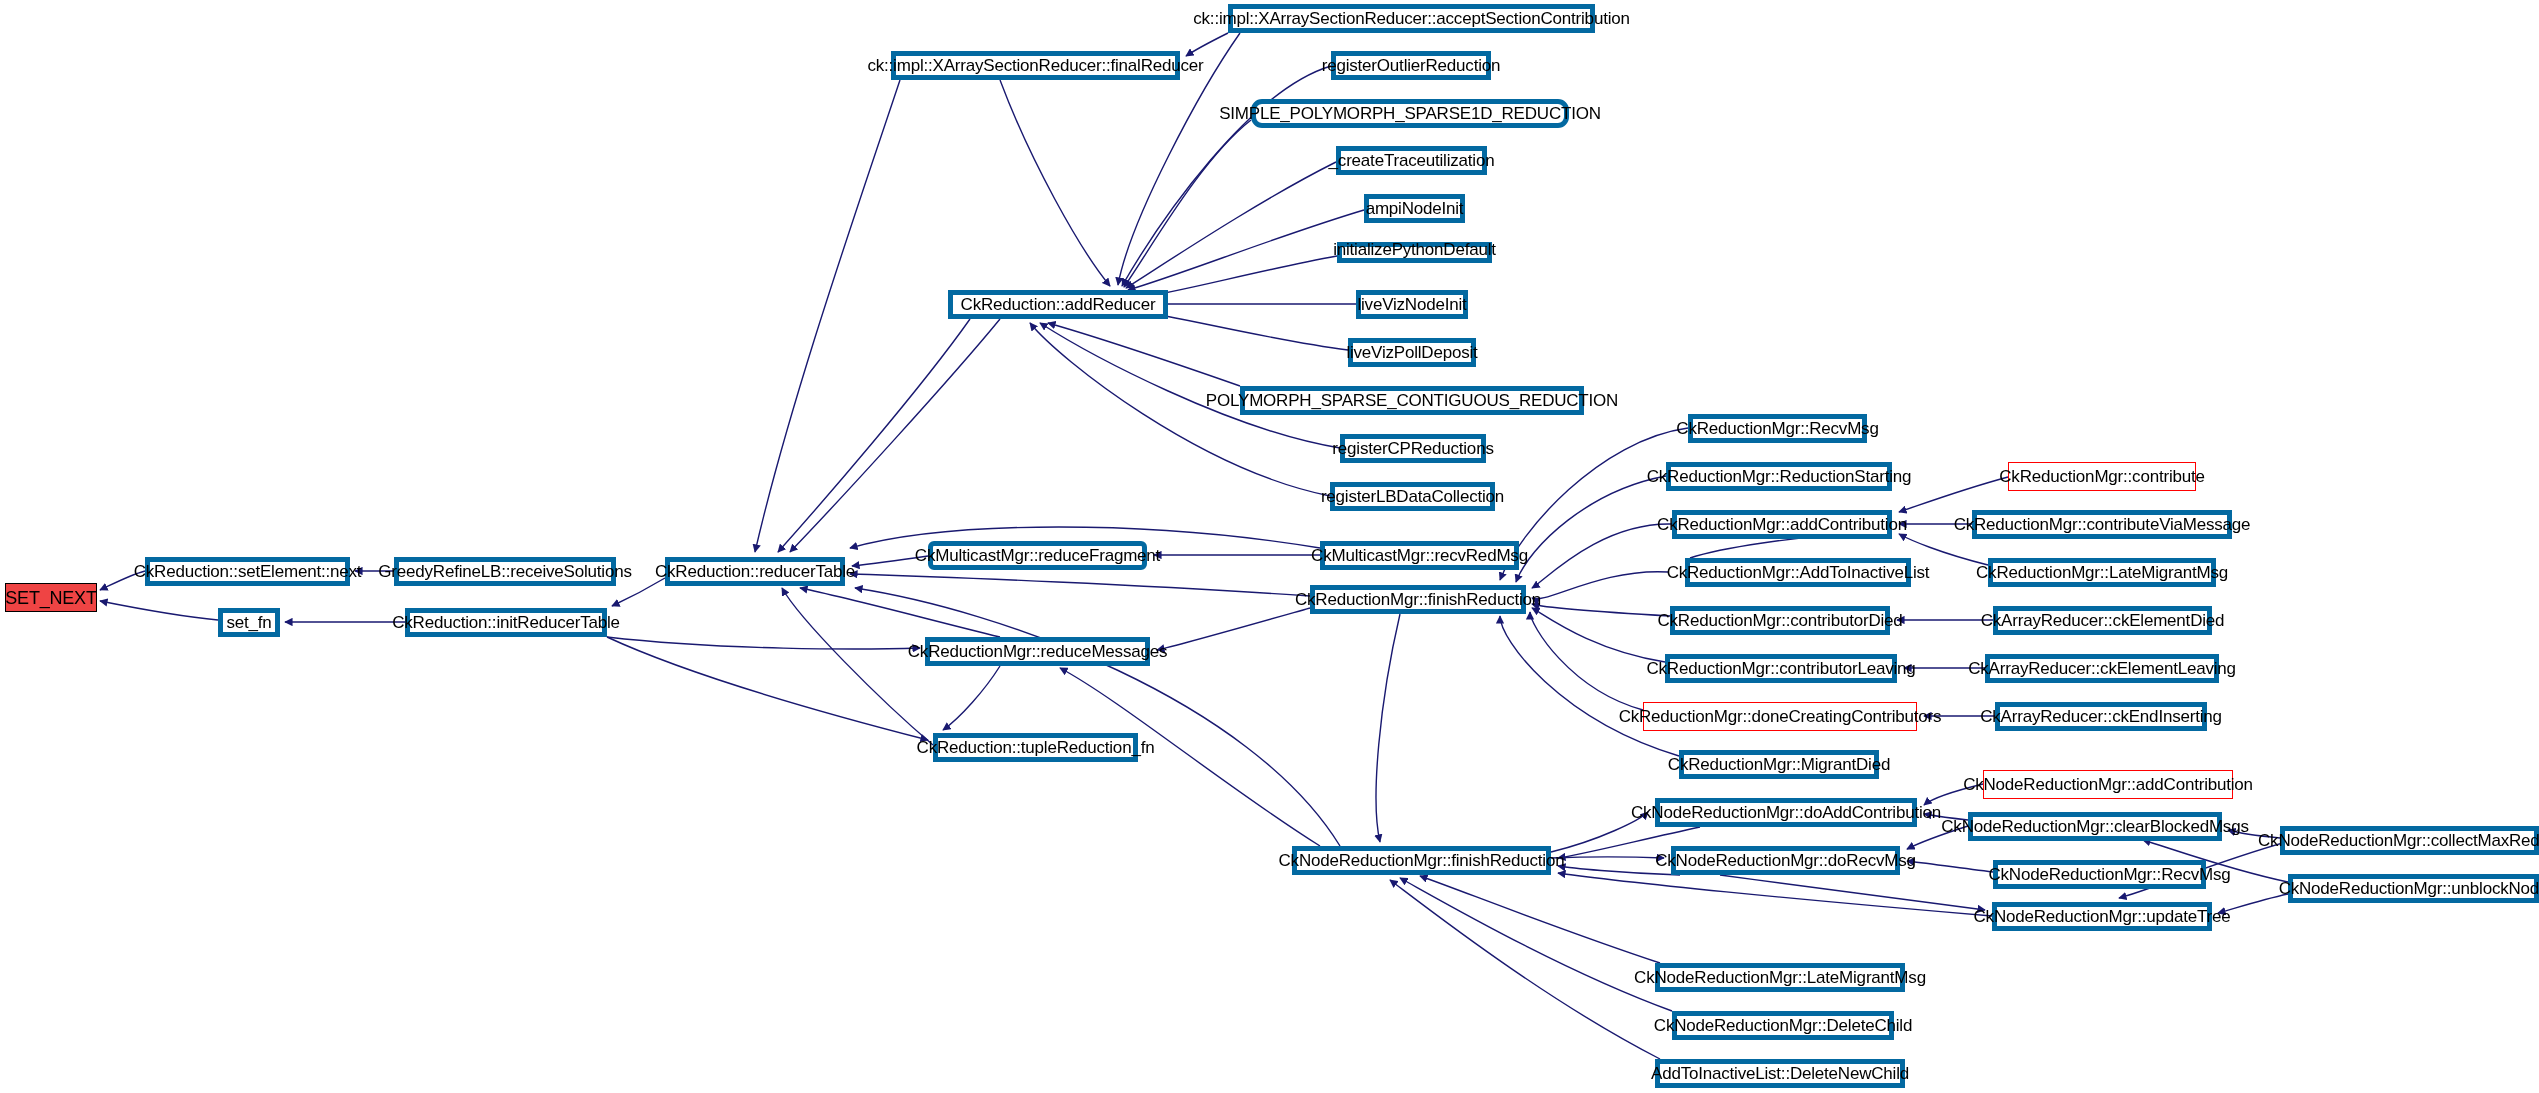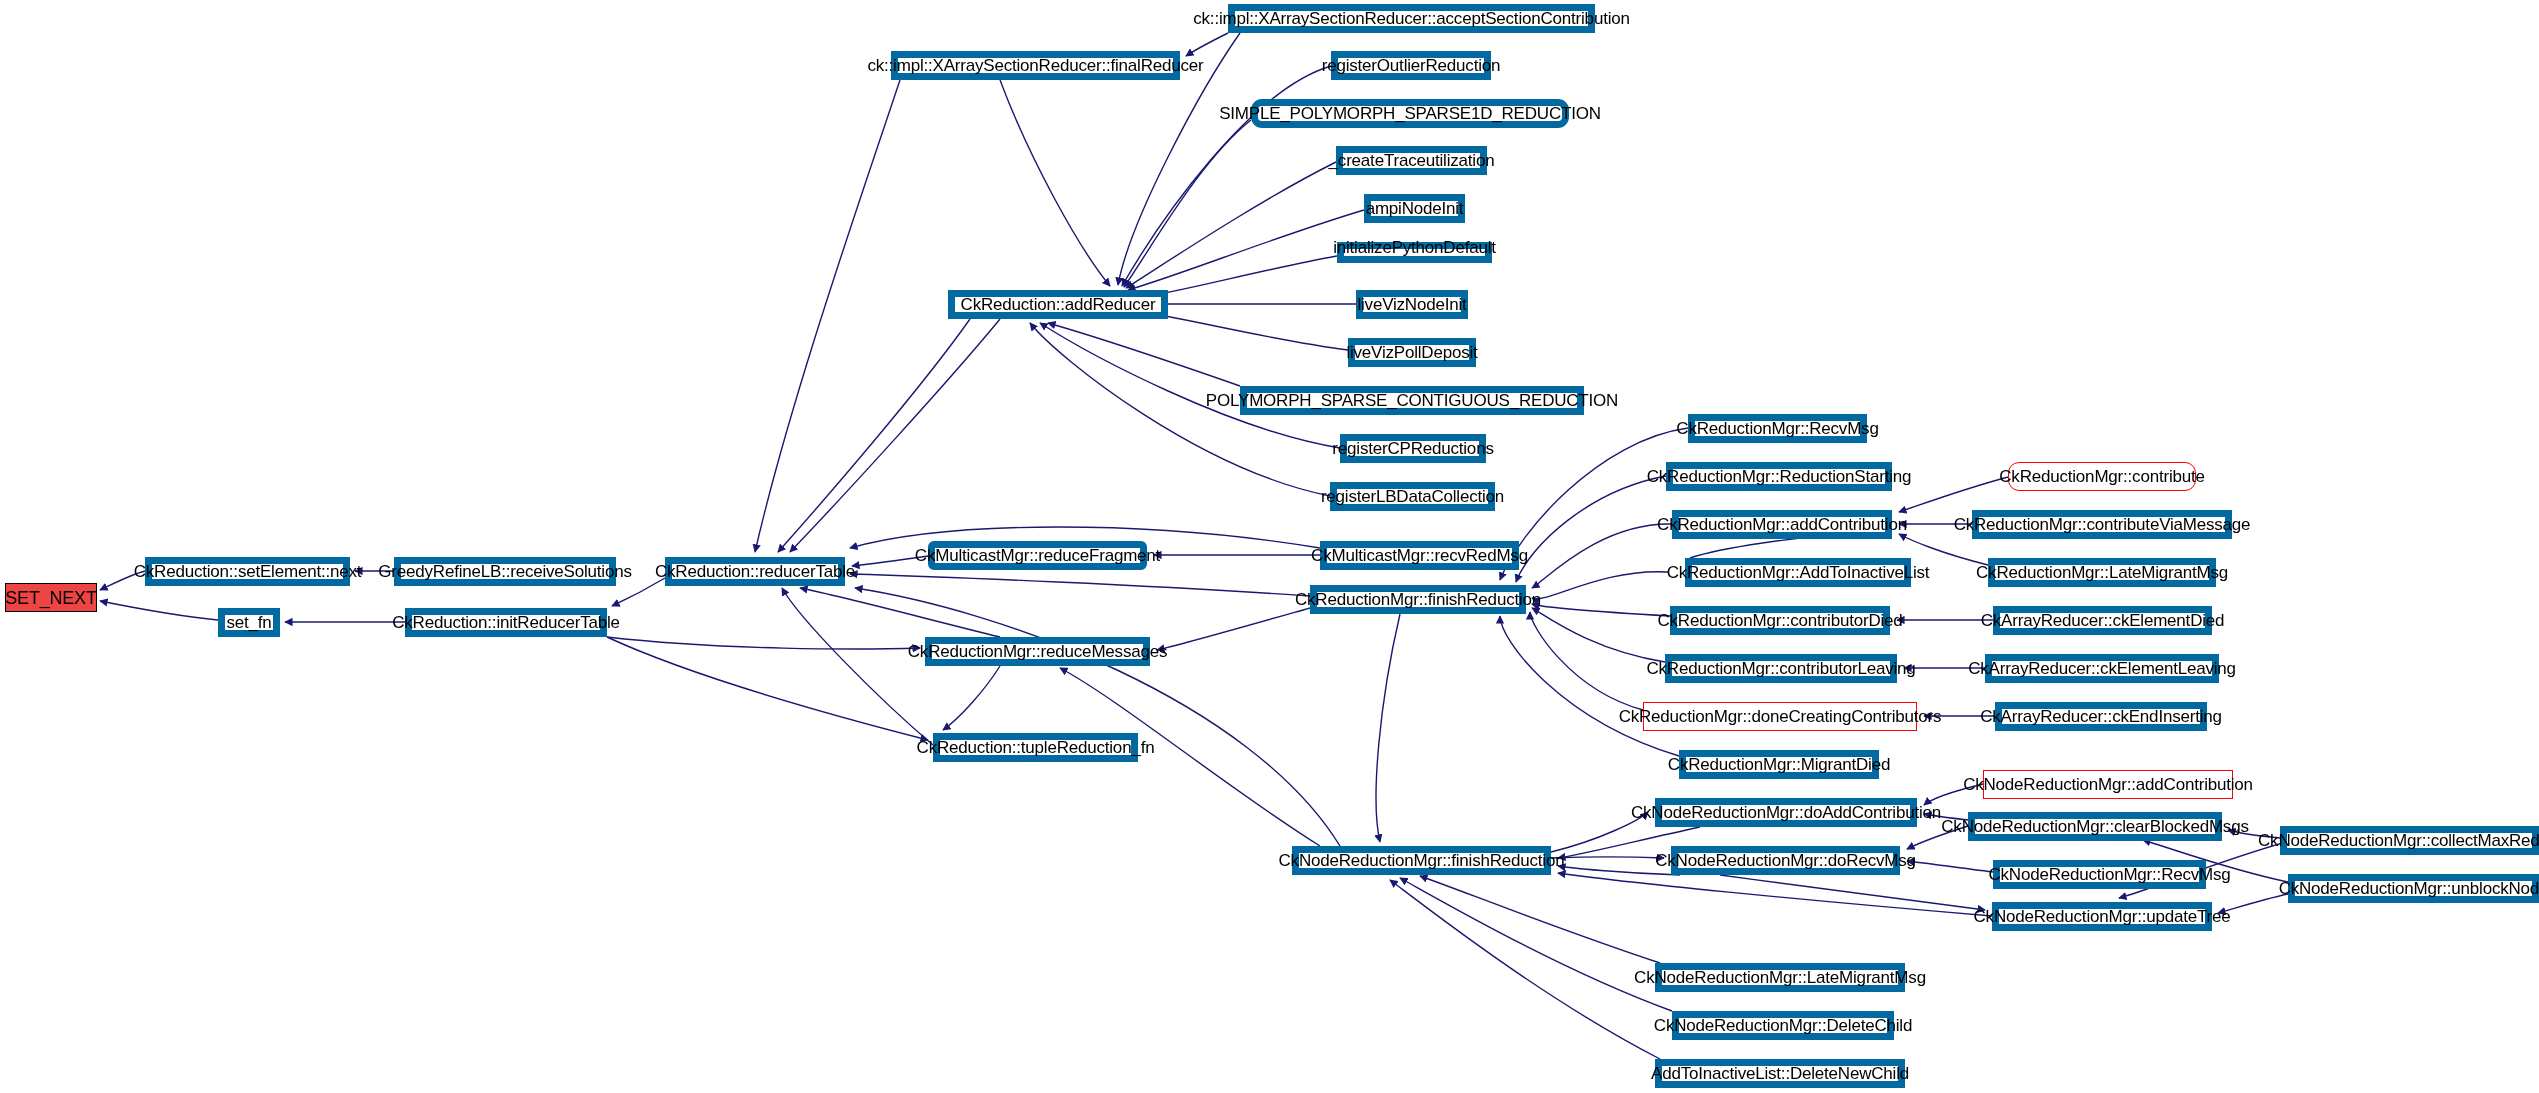--- a/index.html
+++ b/index.html
@@ -8,21 +8,21 @@
     width:2539px;
     height:1093px;
     background:#ffffff;
     font-family:"Liberation Sans","DejaVu Sans",sans-serif;
     overflow:hidden;
   }
   #edges{position:absolute;left:0;top:0;width:2539px;height:1093px;}
   .node{
     position:absolute;
     box-sizing:border-box;
-    border:7px solid #0369a1;
+    border:5px solid #0369a1;
     background:#ffffff;
     color:#000000;
     font-size:17px;
     line-height:1;
     display:flex;
     align-items:center;
     justify-content:center;
     white-space:nowrap;
     letter-spacing:-0.2px;
     padding:0 4px;
@@ -187,21 +187,21 @@
       </div>
       <div class="node" style="left: 933px; top: 733px; width: 205px; height: 29px;">
         <span>CkReduction::tupleReduction_fn</span>
       </div>
       <div class="node" style="left: 1688px; top: 414px; width: 179px; height: 29px;">
         <span>CkReductionMgr::RecvMsg</span>
       </div>
       <div class="node" style="left: 1666px; top: 462px; width: 226px; height: 29px;">
         <span>CkReductionMgr::ReductionStarting</span>
       </div>
-      <div class="node redborder" style="left: 2008px; top: 462px; width: 188px; height: 29px; border-radius: 11px;">
+      <div class="node redborder" style="left: 2008px; top: 462px; width: 188px; height: 29px;">
         <span>CkReductionMgr::contribute</span>
       </div>
       <div class="node" style="left: 1672px; top: 510px; width: 220px; height: 29px;">
         <span>CkReductionMgr::addContribution</span>
       </div>
       <div class="node" style="left: 1972px; top: 510px; width: 260px; height: 29px;">
         <span>CkReductionMgr::contributeViaMessage</span>
       </div>
       <div class="node" style="left: 1668px; top: 558px; width: 226px; height: 29px; margin-left: 17px;">
         <span>CkReductionMgr::AddToInactiveList</span>

